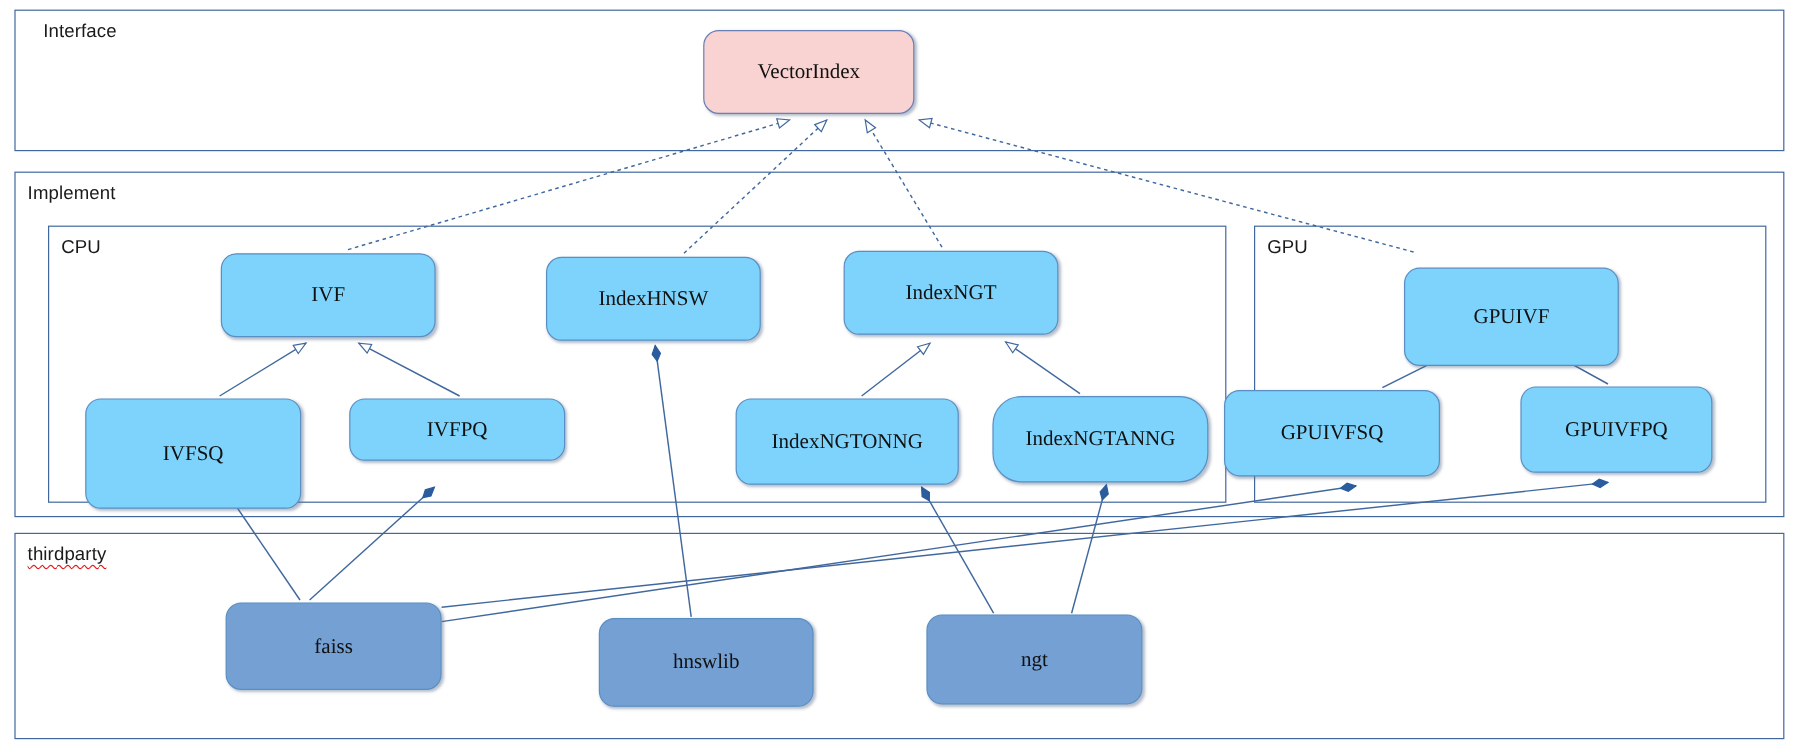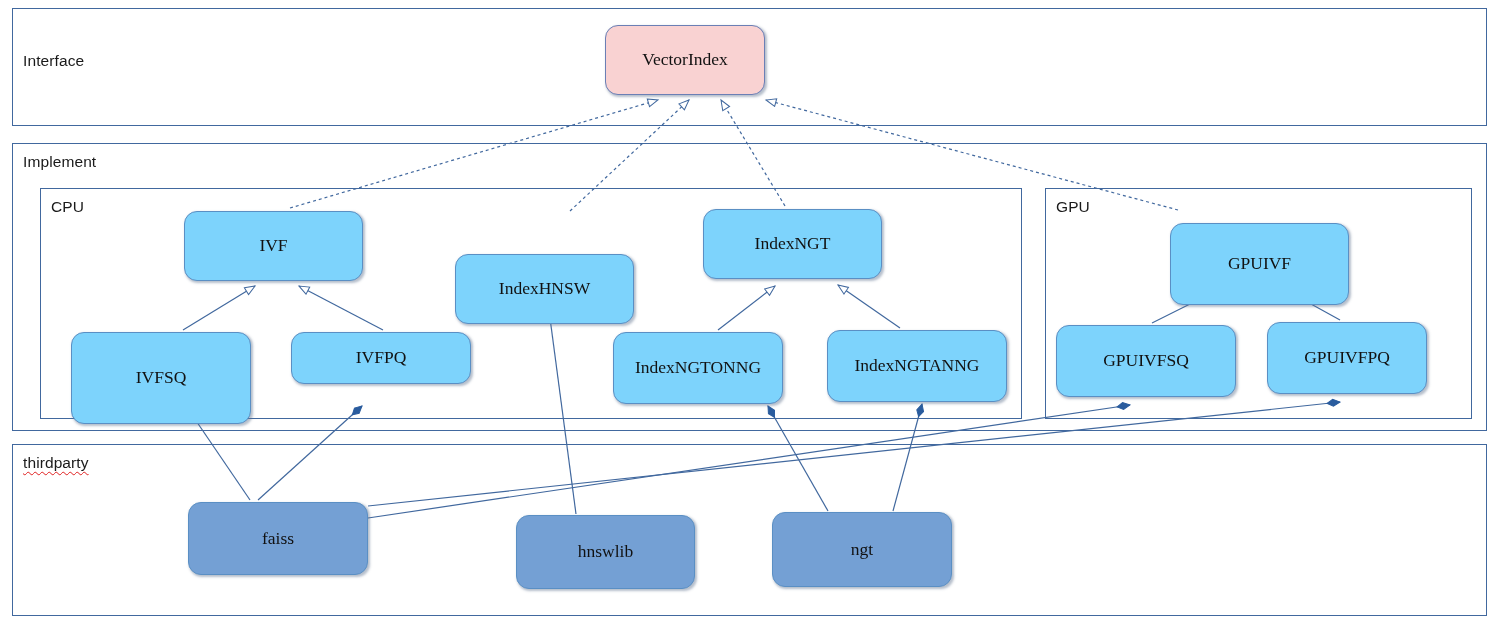--- a/index.html
+++ b/index.html
@@ -99,39 +99,39 @@
         <line x1="368" y1="518" x2="1130" y2="405" stroke="#41689e" stroke-width="1.2" marker-end="url(#solid-diamond)"></line>
         <line x1="368" y1="506" x2="1340" y2="402" stroke="#41689e" stroke-width="1.2" marker-end="url(#solid-diamond)"></line>
         <line x1="576" y1="514" x2="546" y2="288" stroke="#41689e" stroke-width="1.2" marker-end="url(#solid-diamond)"></line>
         <line x1="828" y1="511" x2="768" y2="406" stroke="#41689e" stroke-width="1.2" marker-end="url(#solid-diamond)"></line>
         <line x1="893" y1="511" x2="922" y2="404" stroke="#41689e" stroke-width="1.2" marker-end="url(#solid-diamond)"></line>
       </g>
   </svg>
 
   <div id="group-layer">
       <div class="group-box" style="left: 12px; top: 8px; width: 1475px; height: 118px;"></div>
-      <div class="group-label" style="left: 23px; top: 18px; margin-top: 34px;">Interface</div>
+      <div class="group-label" style="left: 36px; top: 18px;">Interface</div>
       <div class="group-box" style="left: 12px; top: 143px; width: 1475px; height: 288px;"></div>
       <div class="group-label" style="left: 23px; top: 153px;">Implement</div>
       <div class="group-box" style="left: 40px; top: 188px; width: 982px; height: 231px;"></div>
       <div class="group-label" style="left: 51px; top: 198px;">CPU</div>
       <div class="group-box" style="left: 1045px; top: 188px; width: 427px; height: 231px;"></div>
       <div class="group-label" style="left: 1056px; top: 198px;">GPU</div>
       <div class="group-box" style="left: 12px; top: 444px; width: 1475px; height: 172px;"></div>
       <div class="group-label misspelled" style="left: 23px; top: 454px;">thirdparty</div>
     </div>
   <div id="node-layer">
-      <div class="node iface" style="left: 605px; top: 25px; width: 160px; height: 70px;">VectorIndex</div>
+      <div class="node iface" style="left: 586px; top: 25px; width: 176px; height: 70px;">VectorIndex</div>
       <div class="node impl" style="left: 184px; top: 211px; width: 179px; height: 70px;">IVF</div>
-      <div class="node impl" style="left: 455px; top: 214px; width: 179px; height: 70px; margin-top: 40px;">IndexHNSW</div>
+      <div class="node impl" style="left: 455px; top: 214px; width: 179px; height: 70px;">IndexHNSW</div>
       <div class="node impl" style="left: 703px; top: 209px; width: 179px; height: 70px;">IndexNGT</div>
       <div class="node impl" style="left: 1170px; top: 223px; width: 179px; height: 82px;">GPUIVF</div>
       <div class="node impl" style="left: 71px; top: 332px; width: 180px; height: 92px;">IVFSQ</div>
       <div class="node impl" style="left: 291px; top: 332px; width: 180px; height: 52px;">IVFPQ</div>
-      <div class="node impl" style="left: 613px; top: 332px; width: 170px; height: 72px;">IndexNGTONNG</div>
-      <div class="node impl" style="left: 827px; top: 330px; width: 180px; height: 72px;">IndexNGTANNG</div>
-      <div class="node impl" style="left: 1056px; top: 325px; width: 180px; height: 72px;">GPUIVFSQ</div>
+      <div class="node impl" style="left: 613px; top: 332px; width: 186px; height: 72px;">IndexNGTONNG</div>
+      <div class="node impl" style="left: 827px; top: 330px; width: 180px; height: 72px; border-radius: 24px;">IndexNGTANNG</div>
+      <div class="node impl" style="left: 1020px; top: 325px; width: 180px; height: 72px;">GPUIVFSQ</div>
       <div class="node impl" style="left: 1267px; top: 322px; width: 160px; height: 72px;">GPUIVFPQ</div>
       <div class="node third" style="left: 188px; top: 502px; width: 180px; height: 73px;">faiss</div>
-      <div class="node third" style="left: 516px; top: 515px; width: 179px; height: 74px;">hnswlib</div>
+      <div class="node third" style="left: 499px; top: 515px; width: 179px; height: 74px;">hnswlib</div>
       <div class="node third" style="left: 772px; top: 512px; width: 180px; height: 75px; text-align: right;">ngt</div>
     </div>
 </div>
 
 </body></html>

